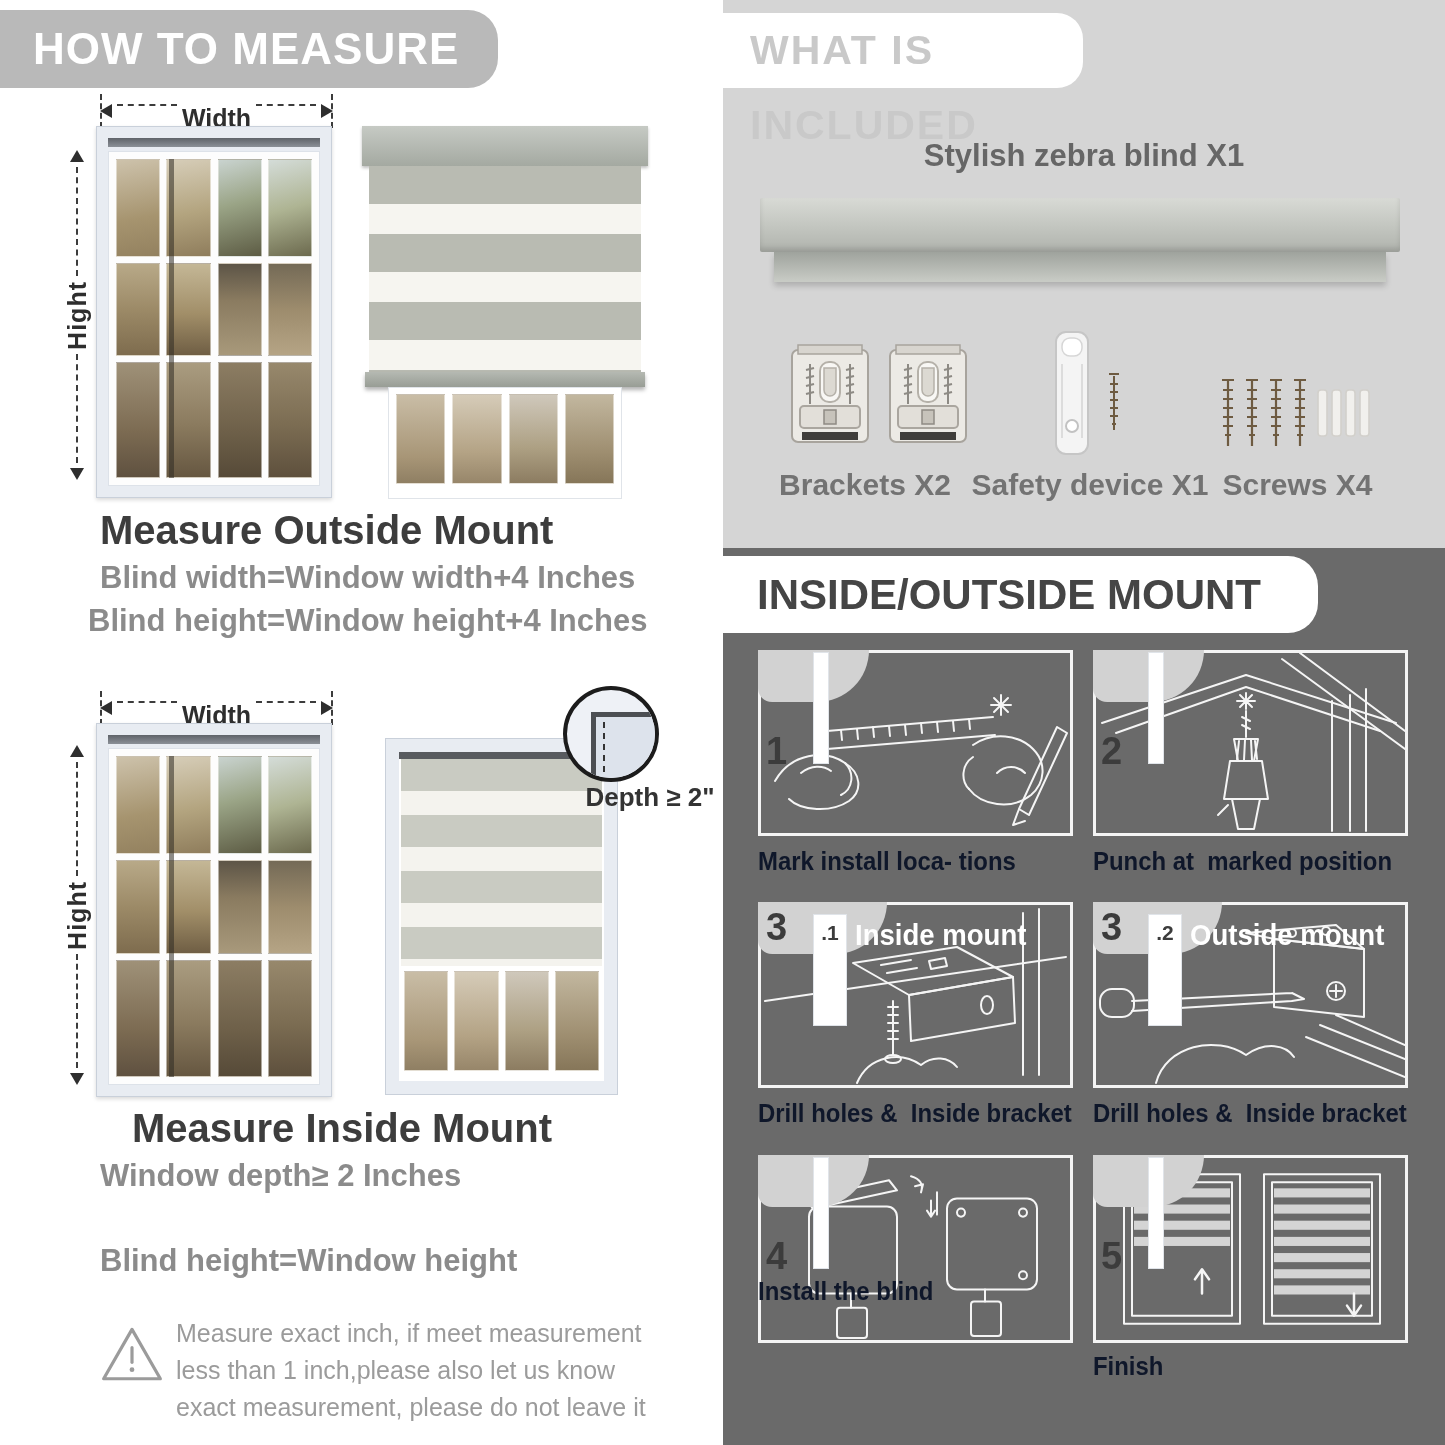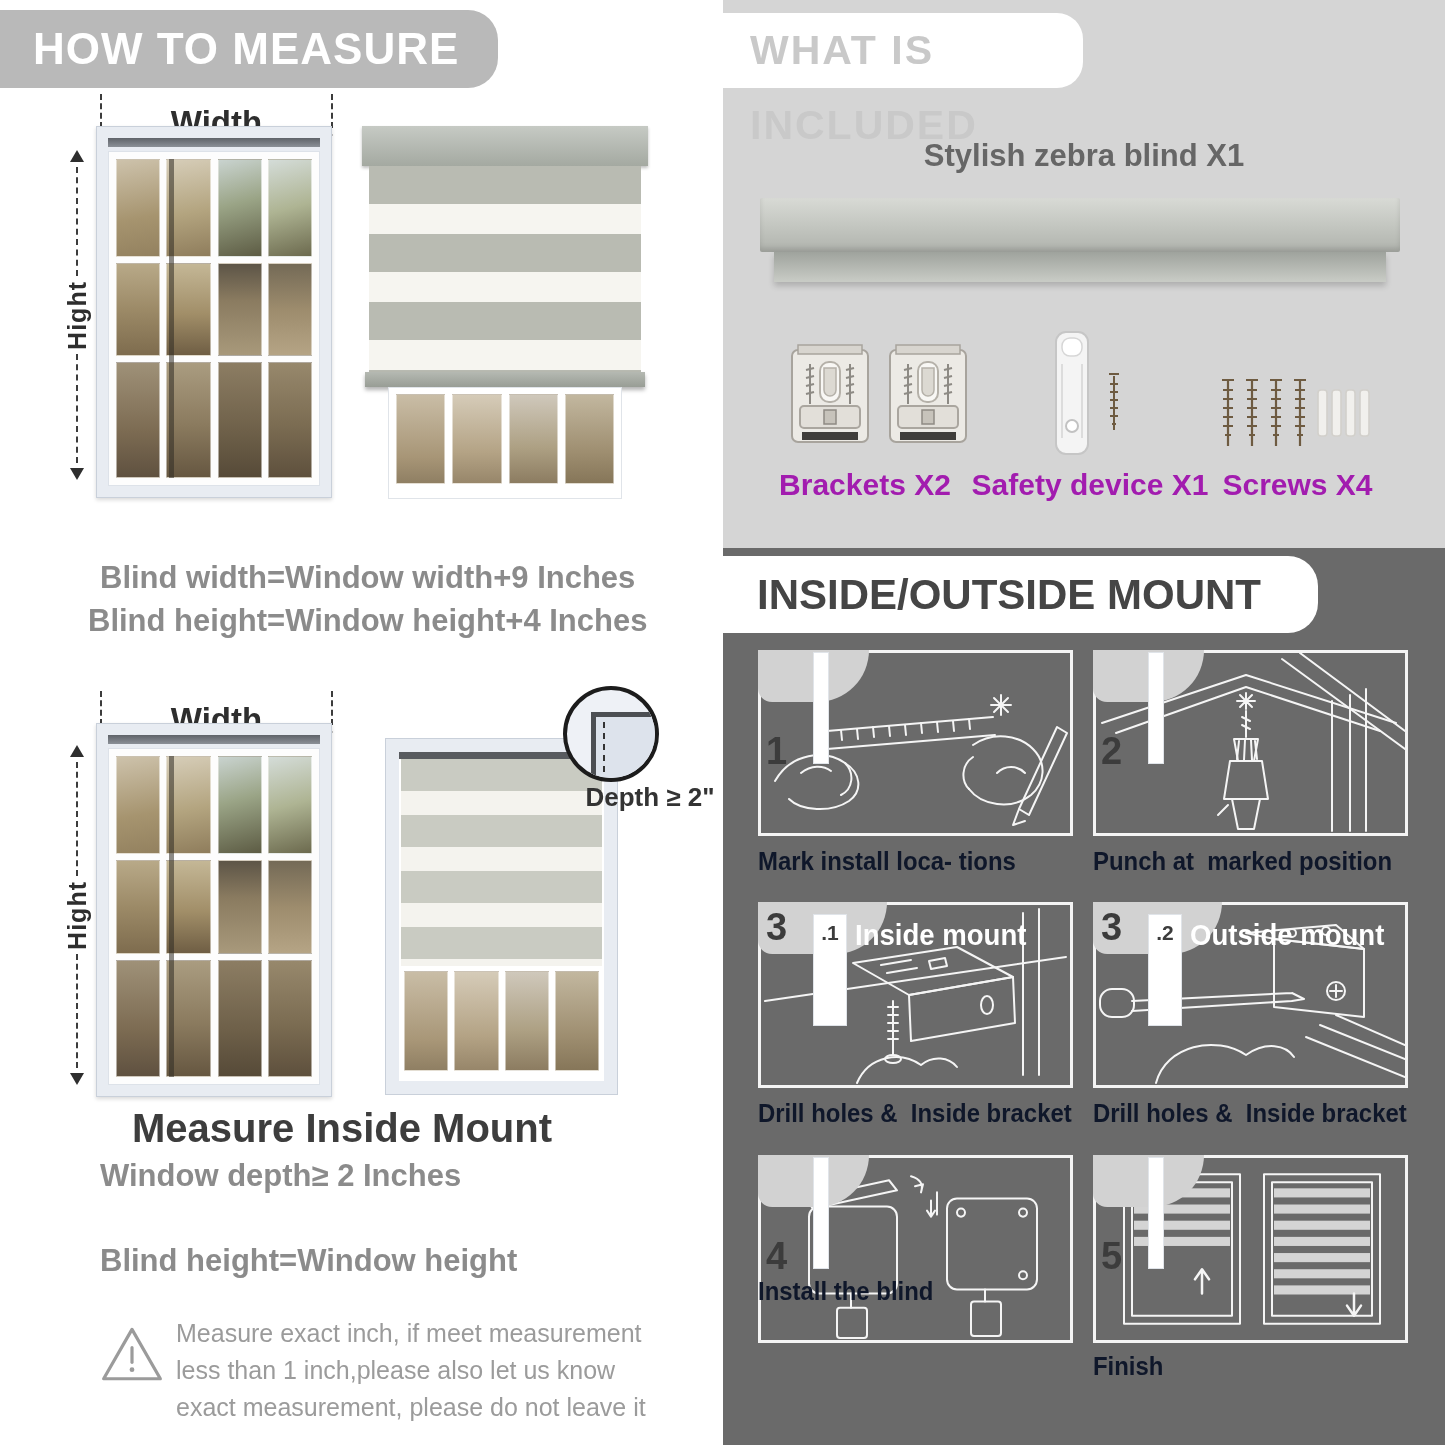--- a/index.html
+++ b/index.html
@@ -6,21 +6,21 @@
   .canvas{position:relative;width:1445px;height:1445px;background:#fff;overflow:hidden;
           font-family:"Liberation Sans","DejaVu Sans",sans-serif;padding-left:16px;}
   .abs{position:absolute;}
 
   
   .left-header{left:0;top:10px;width:498px;height:78px;background:#b9b9b9;
     border-radius:0 30px 30px 0;color:#fff;font-size:44px;font-weight:bold;
     line-height:78px;padding-left:33px;box-sizing:border-box;letter-spacing:1px;}
 
   
-  .harrow{display:flex;align-items:flex-end;gap:5px;color:#2e2e2e;font-weight:bold;font-size:33px;}
+  .harrow{display:flex;align-items:flex-start;gap:5px;color:#2e2e2e;font-weight:bold;font-size:25px;}
   .harrow .hd{flex:1;height:0;border-top:2px dashed #3c3c3c;}
   .harrow::before,.harrow::after{content:"";position:absolute;top:-10px;height:34px;border-left:2px dashed #3c3c3c;}
   .harrow::before{left:0;} .harrow::after{right:0;}
   .tri{width:0;height:0;border-style:solid;flex:none;}
   .tri.l{border-width:7px 12px 7px 0;border-color:transparent #2e2e2e transparent transparent;}
   .tri.r{border-width:7px 0 7px 12px;border-color:transparent transparent transparent #2e2e2e;}
   .tri.u{border-width:0 7px 12px 7px;border-color:transparent transparent #2e2e2e transparent;}
   .tri.d{border-width:12px 7px 0 7px;border-color:#2e2e2e transparent transparent transparent;}
   .varrow{display:flex;flex-direction:column;align-items:center;gap:5px;color:#2e2e2e;font-weight:bold;font-size:25px;width:30px;}
   .varrow .vd{flex:1;width:0;border-left:2px dashed #3c3c3c;}
@@ -79,21 +79,21 @@
 
   
   .panel-light{left:723px;top:0;width:722px;height:548px;background:#d5d5d5;}
   .inc-header{left:705px;top:13px;width:378px;height:75px;background:#fff;border-radius:0 26px 26px 0;
     color:#c9c9c9;font-size:41px;font-weight:bold;line-height:75px;padding-left:45px;box-sizing:border-box;letter-spacing:2px;z-index:2;}
   .blind-label{left:784px;top:138px;width:600px;text-align:center;font-size:31px;font-weight:bold;color:#666;}
   .rail-main{left:760px;top:198px;width:640px;height:54px;background:linear-gradient(180deg,#d8dad5 0%,#c2c5bf 55%,#b0b3ad 100%);
     border-radius:2px;box-shadow:inset 0 -4px 5px rgba(0,0,0,.12);}
   .rail-sub{left:774px;top:252px;width:612px;height:30px;background:linear-gradient(180deg,#9fa39d,#c9ccc6);
     box-shadow:0 4px 6px rgba(0,0,0,.18);}
-  .inc-label{top:468px;text-align:center;font-size:30px;font-weight:bold;color:#a21caf;}
+  .inc-label{top:468px;text-align:center;font-size:30px;font-weight:bold;color:#737373;}
 
   
   .panel-dark{left:723px;top:548px;width:722px;height:897px;background:#6a6a6a;}
   .mnt-header{left:705px;top:556px;width:613px;height:77px;background:#fff;border-radius:0 30px 30px 0;
     color:#454545;font-size:42px;font-weight:bold;line-height:77px;padding-left:52px;box-sizing:border-box;z-index:2;}
   .step-box{position:absolute;width:315px;border:3px solid #f4f4f4;box-sizing:border-box;background:#6a6a6a;}
   .badge{position:absolute;top:-3px;left:-3px;min-width:52px;height:52px;background:#d2d2d2;
     border-radius:0 0 52px 14px;display:flex;align-items:baseline;justify-content:center;
     padding:2px 14px 0 8px;box-sizing:border-box;z-index:3;}
   .b-main{font-size:38px;font-weight:bold;color:#3c3c3c;line-height:46px;}
@@ -156,21 +156,22 @@
     <div class="b-body"></div>
     <div class="b-rail"></div>
     <div class="b-sub">
       <div class="pane lt1"></div>
       <div class="pane lt2"></div>
       <div class="pane lt3"></div>
       <div class="pane lt4"></div>
     </div>
   </div>
 
-  <div class="abs m-line" style="left:100px;top:560px;">Blind width=Window width+9 Inches</div>
+  <div class="abs m-title" style="left:100px;top:508px;">Measure Outside Mount</div>
+  <div class="abs m-line" style="left:100px;top:560px;">Blind width=Window width+4 Inches</div>
   <div class="abs m-line" style="left:88px;top:603px;">Blind height=Window height+4 Inches</div>
 
   <div class="abs harrow" style="left:100px;top:701px;width:233px;">
     <span class="tri l"></span>
     <span class="hd"></span>
     <span>Width</span>
     <span class="hd"></span>
     <span class="tri r"></span>
   </div>
   <div class="abs varrow" style="left:62px;top:745px;height:340px;">

